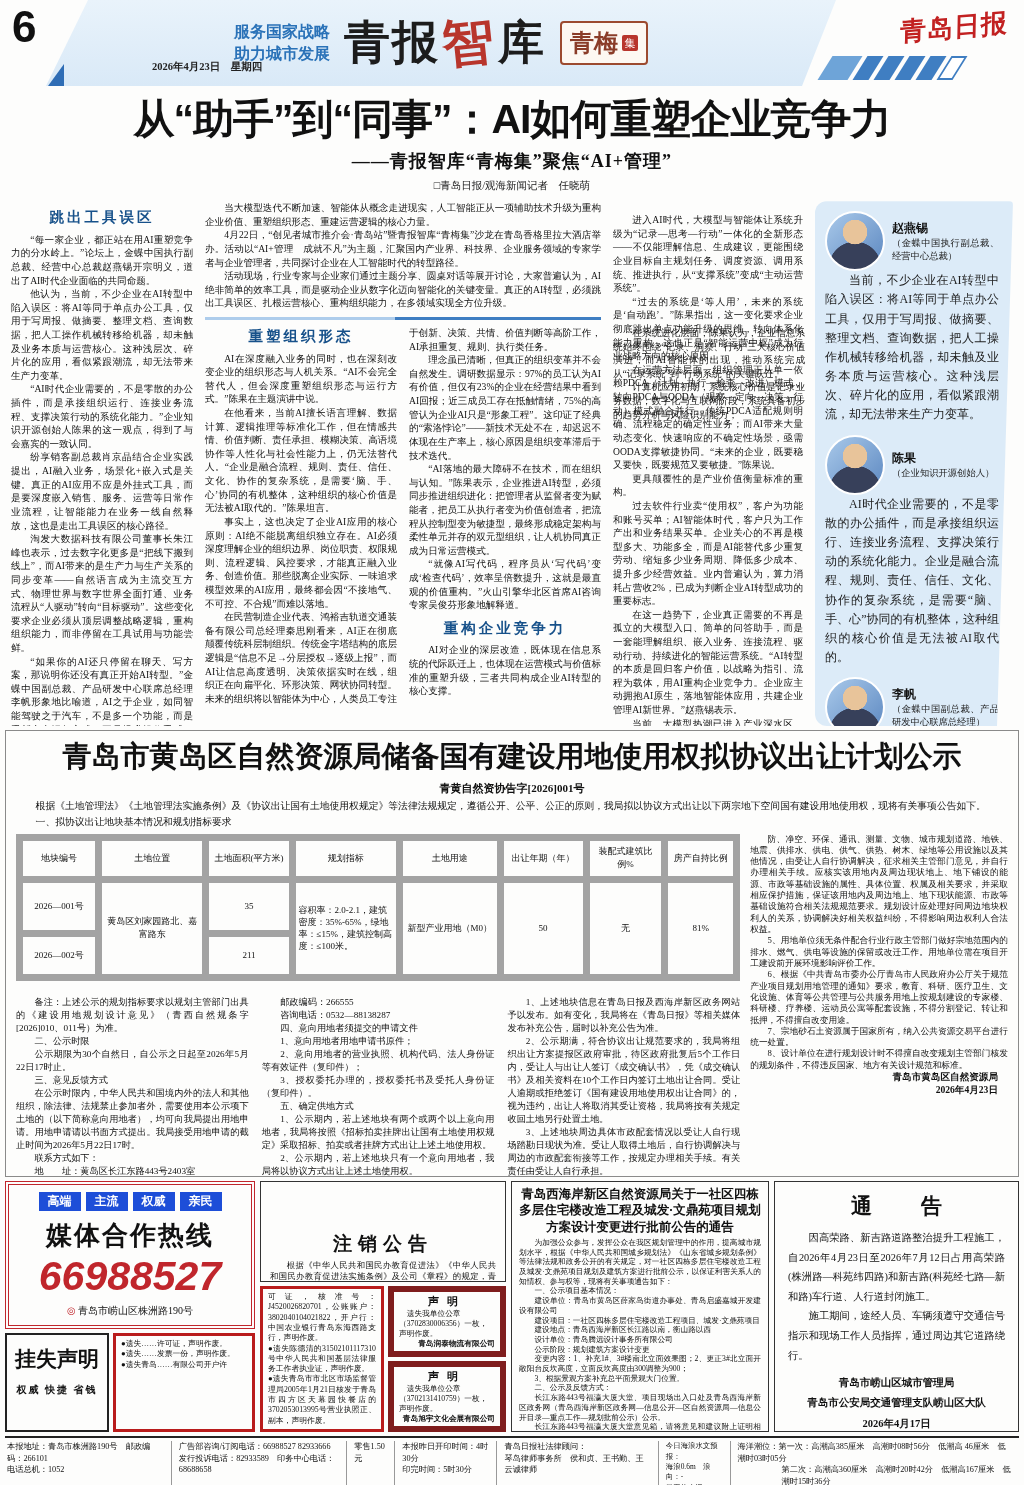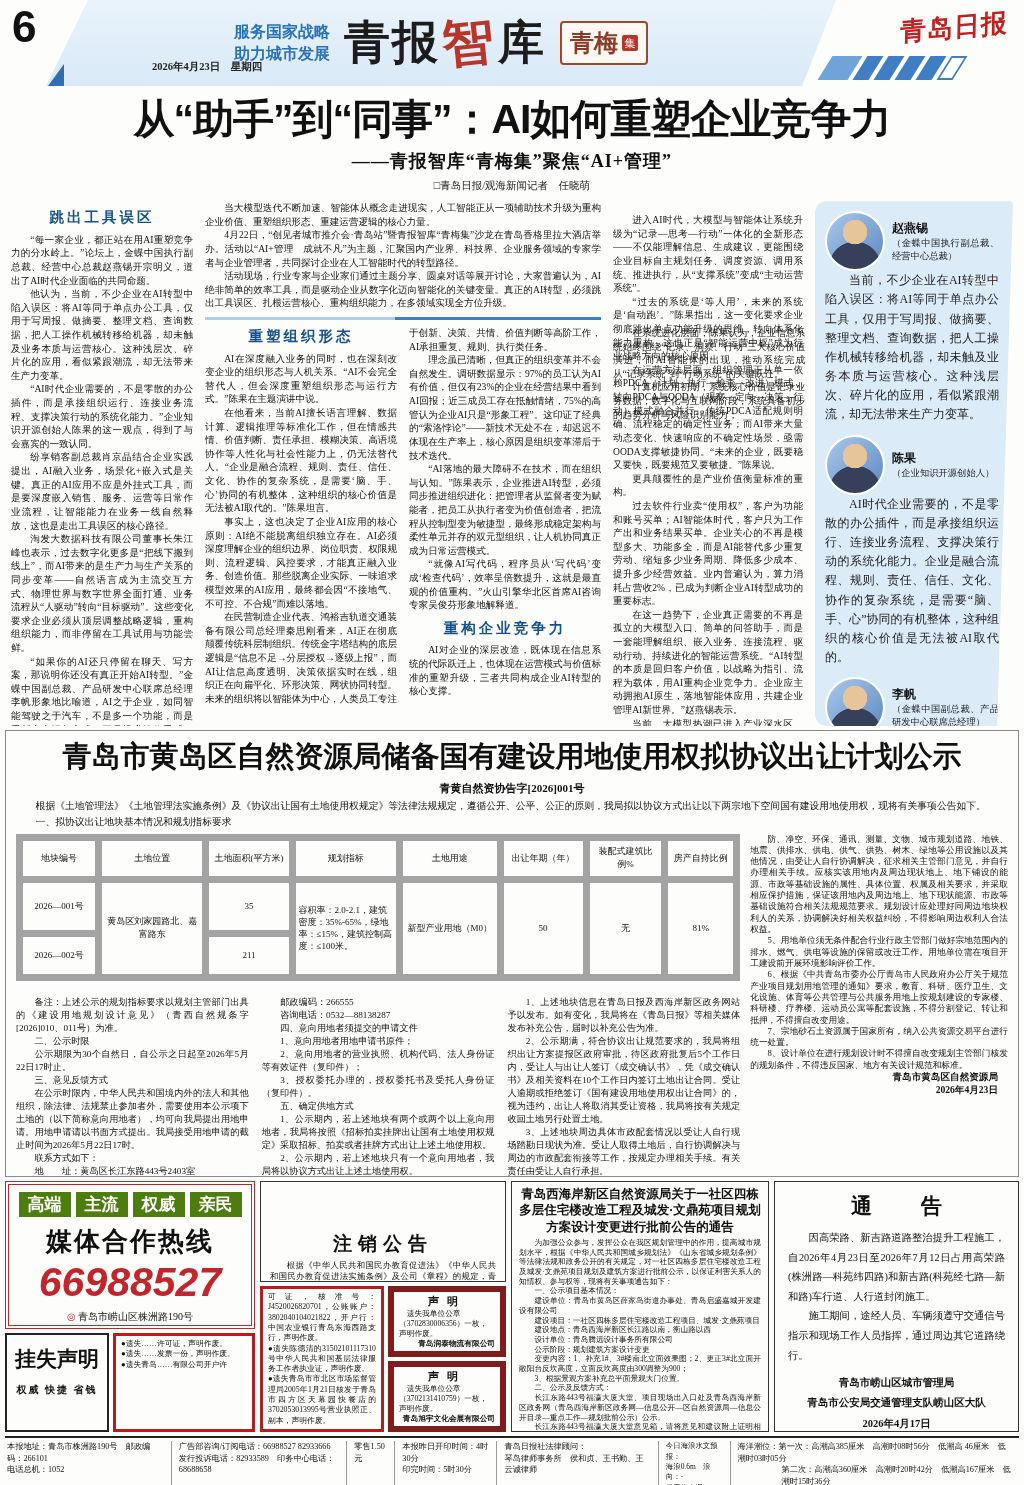--- a/index.html
+++ b/index.html
@@ -82,21 +82,21 @@
   .land-cols p { text-indent:2em; margin:0; }
   .land-right { flex:1.05; font-size:8.7px; line-height:1.3; text-align:justify; overflow:hidden; }
   .land-right p { text-indent:2em; margin:0; }
   .land-sig { text-align:right; font-weight:600; font-size:9.6px; padding-right:10px; text-indent:0 !important; }
 
   
   .ads { display:flex; gap:5px; margin:4px 5px 0; height:251px; }
   .ads-col1 { width:250px; display:flex; flex-direction:column; gap:4px; }
   .media-box { border:4px double #c0262c; height:148px; text-align:center; padding:7px 8px 4px; }
   .chips { display:flex; gap:5px; justify-content:center; }
-  .chip { background:#4d7c0f; color:#fff; font-size:17px; font-weight:bold; padding:1px 9px;
+  .chip { background:#1d4ed8; color:#fff; font-size:12px; font-weight:bold; padding:1px 9px;
           font-family:"Liberation Sans",sans-serif; }
   .media-title { font-family:"Liberation Sans",sans-serif; font-size:26px; font-weight:900; letter-spacing:2px; margin:7px 0 3px; }
   .media-phone { color:#c0262c; font-size:41px; font-weight:900; font-style:italic; line-height:1;
                  font-family:"Liberation Sans",sans-serif; }
   .media-addr { font-size:10px; margin-top:7px; }
   .media-addr .pin { color:#c0262c; font-weight:bold; }
   .guashi-row { display:flex; gap:4px; flex:1; }
   .guashi-box { width:104px; border:2px solid #222; text-align:center; padding:10px 4px 4px; }
   .guashi-title { font-family:"Liberation Sans",sans-serif; font-size:21px; font-weight:900; }
   .guashi-tag { font-size:10px; font-weight:bold; letter-spacing:2px; margin-top:10px; }

